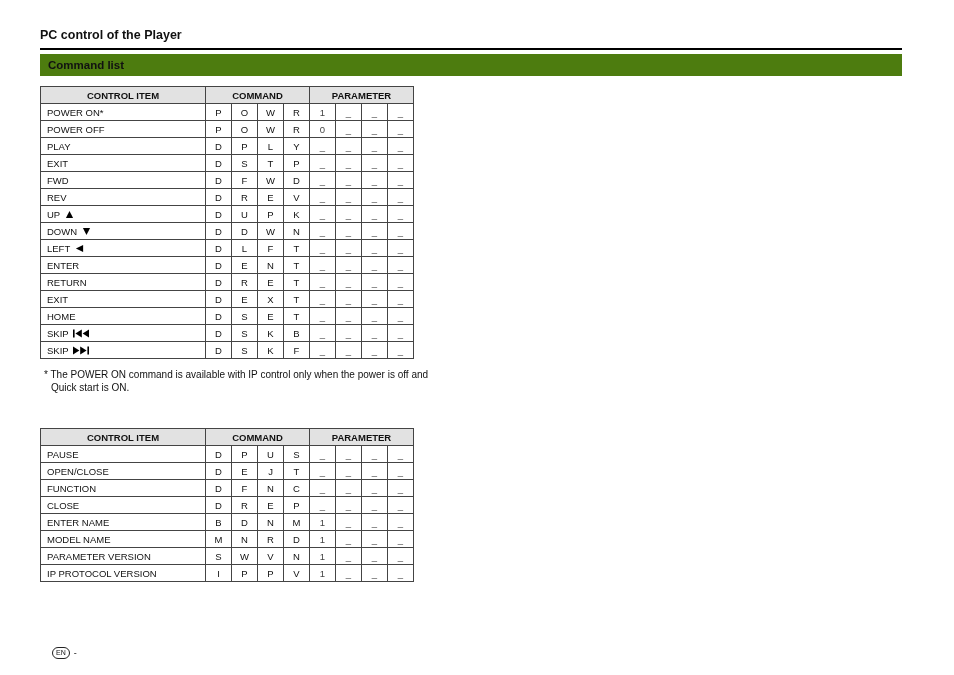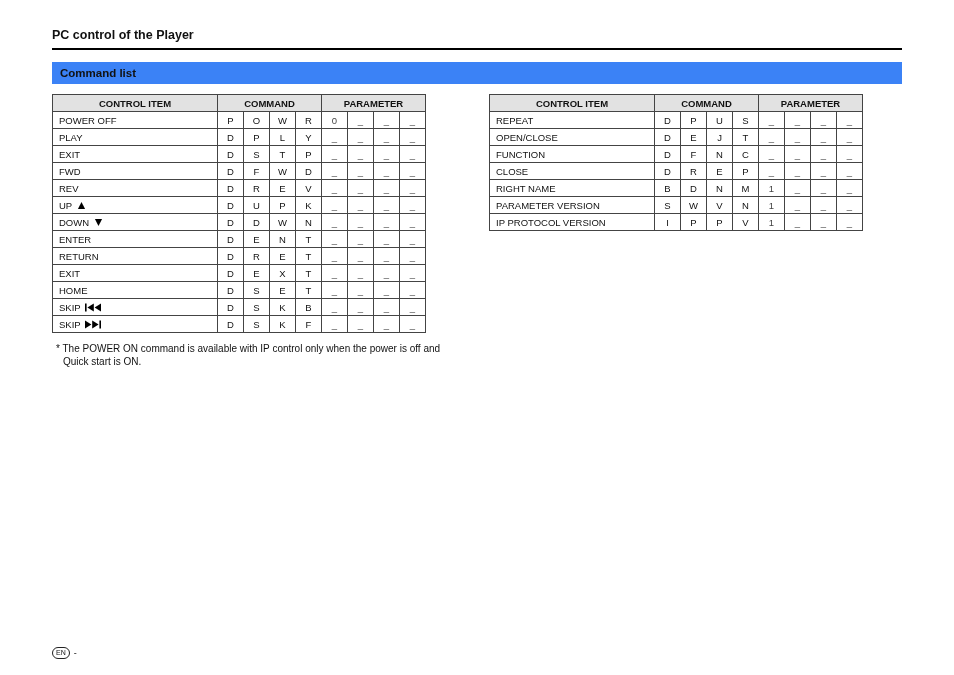--- a/index.html
+++ b/index.html
@@ -8,43 +8,44 @@
     background: #fff;
     font-family: Arial, Helvetica, sans-serif;
     color: #111;
     font-size: 10px;
     width: 954px;
   }
   .page {
     width: 954px;
     height: 675px;
     box-sizing: border-box;
-    padding: 28px 52px 18px 52px;
+    padding: 28px 52px 18px 40px;
     position: relative;
   }
   .rule {
     border-top: 2.5px solid #000;
     margin: 4px 0 0 0;
   }
   h1 {
     font-size: 12.5px;
     font-weight: bold;
     margin: 0 0 6px 0;
   }
   .subhead {
-    background: #3b82f6;
+    background: #4d7c0f;
     font-weight: bold;
     font-size: 11.5px;
     padding: 5px 8px 5px 8px;
-    margin: 12px 0 10px 0;
+    margin: 4px 0 10px 0;
   }
   .tables {
     display: flex;
-    gap: 26px;
+    gap: 34px;
     align-items: flex-start;
+    flex-direction: column;
   }
   table {
     border-collapse: collapse;
     font-size: 9.5px;
   }
   th, td {
     border: 1px solid #444;
     height: 17px;
     box-sizing: border-box;
     padding: 0;
@@ -119,20 +120,31 @@
           </colgroup>
           <thead>
             <tr>
               <th class="col-control">CONTROL ITEM</th>
               <th colspan="4">COMMAND</th>
               <th colspan="4">PARAMETER</th>
             </tr>
           </thead>
           <tbody>
             <tr>
+              <td class="ctrl"><span>POWER ON*</span></td>
+              <td class="cmd">P</td>
+              <td class="cmd">O</td>
+              <td class="cmd">W</td>
+              <td class="cmd">R</td>
+              <td class="param">1</td>
+              <td class="param">_</td>
+              <td class="param">_</td>
+              <td class="param">_</td>
+            </tr>
+            <tr>
               <td class="ctrl"><span>POWER OFF</span></td>
               <td class="cmd">P</td>
               <td class="cmd">O</td>
               <td class="cmd">W</td>
               <td class="cmd">R</td>
               <td class="param">0</td>
               <td class="param">_</td>
               <td class="param">_</td>
               <td class="param">_</td>
             </tr>
@@ -194,20 +206,33 @@
               <td class="param">_</td>
             </tr>
             <tr>
               <td class="ctrl"><span>DOWN</span> <span class="glyph"><svg width="9" height="9" viewBox="0 0 10 10">
                     <polygon points="1,1 9,1 5,9" fill="#000"></polygon>
                   </svg></span></td>
               <td class="cmd">D</td>
               <td class="cmd">D</td>
               <td class="cmd">W</td>
               <td class="cmd">N</td>
+              <td class="param">_</td>
+              <td class="param">_</td>
+              <td class="param">_</td>
+              <td class="param">_</td>
+            </tr>
+            <tr>
+              <td class="ctrl"><span>LEFT</span> <span class="glyph"><svg width="9" height="9" viewBox="0 0 10 10">
+                    <polygon points="9,1 9,9 1,5" fill="#000"></polygon>
+                  </svg></span></td>
+              <td class="cmd">D</td>
+              <td class="cmd">L</td>
+              <td class="cmd">F</td>
+              <td class="cmd">T</td>
               <td class="param">_</td>
               <td class="param">_</td>
               <td class="param">_</td>
               <td class="param">_</td>
             </tr>
             <tr>
               <td class="ctrl"><span>ENTER</span></td>
               <td class="cmd">D</td>
               <td class="cmd">E</td>
               <td class="cmd">N</td>
@@ -298,21 +323,21 @@
         </colgroup>
         <thead>
           <tr>
             <th class="col-control">CONTROL ITEM</th>
             <th colspan="4">COMMAND</th>
             <th colspan="4">PARAMETER</th>
           </tr>
         </thead>
         <tbody>
           <tr>
-            <td class="ctrl"><span>REPEAT</span></td>
+            <td class="ctrl"><span>PAUSE</span></td>
             <td class="cmd">D</td>
             <td class="cmd">P</td>
             <td class="cmd">U</td>
             <td class="cmd">S</td>
             <td class="param">_</td>
             <td class="param">_</td>
             <td class="param">_</td>
             <td class="param">_</td>
           </tr>
           <tr>
@@ -342,25 +367,36 @@
             <td class="cmd">D</td>
             <td class="cmd">R</td>
             <td class="cmd">E</td>
             <td class="cmd">P</td>
             <td class="param">_</td>
             <td class="param">_</td>
             <td class="param">_</td>
             <td class="param">_</td>
           </tr>
           <tr>
-            <td class="ctrl"><span>RIGHT NAME</span></td>
+            <td class="ctrl"><span>ENTER NAME</span></td>
             <td class="cmd">B</td>
             <td class="cmd">D</td>
             <td class="cmd">N</td>
             <td class="cmd">M</td>
+            <td class="param">1</td>
+            <td class="param">_</td>
+            <td class="param">_</td>
+            <td class="param">_</td>
+          </tr>
+          <tr>
+            <td class="ctrl"><span>MODEL NAME</span></td>
+            <td class="cmd">M</td>
+            <td class="cmd">N</td>
+            <td class="cmd">R</td>
+            <td class="cmd">D</td>
             <td class="param">1</td>
             <td class="param">_</td>
             <td class="param">_</td>
             <td class="param">_</td>
           </tr>
           <tr>
             <td class="ctrl"><span>PARAMETER VERSION</span></td>
             <td class="cmd">S</td>
             <td class="cmd">W</td>
             <td class="cmd">V</td>

